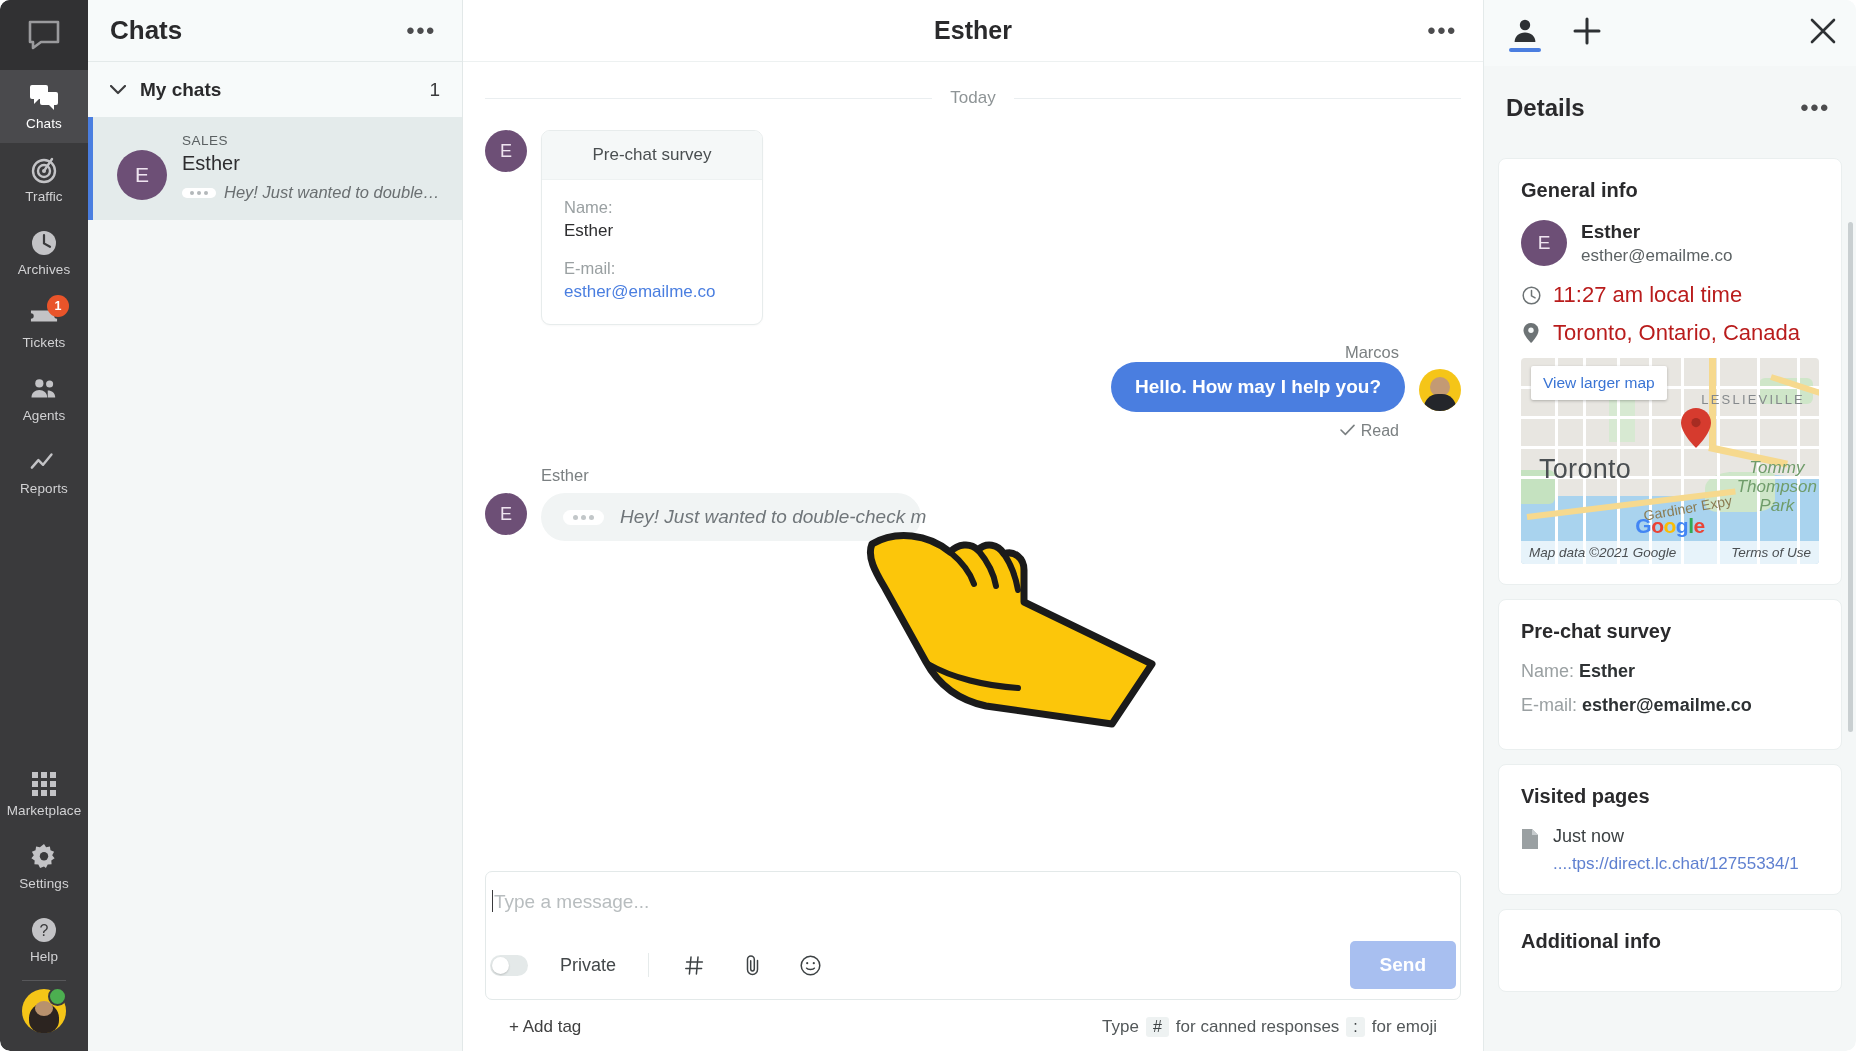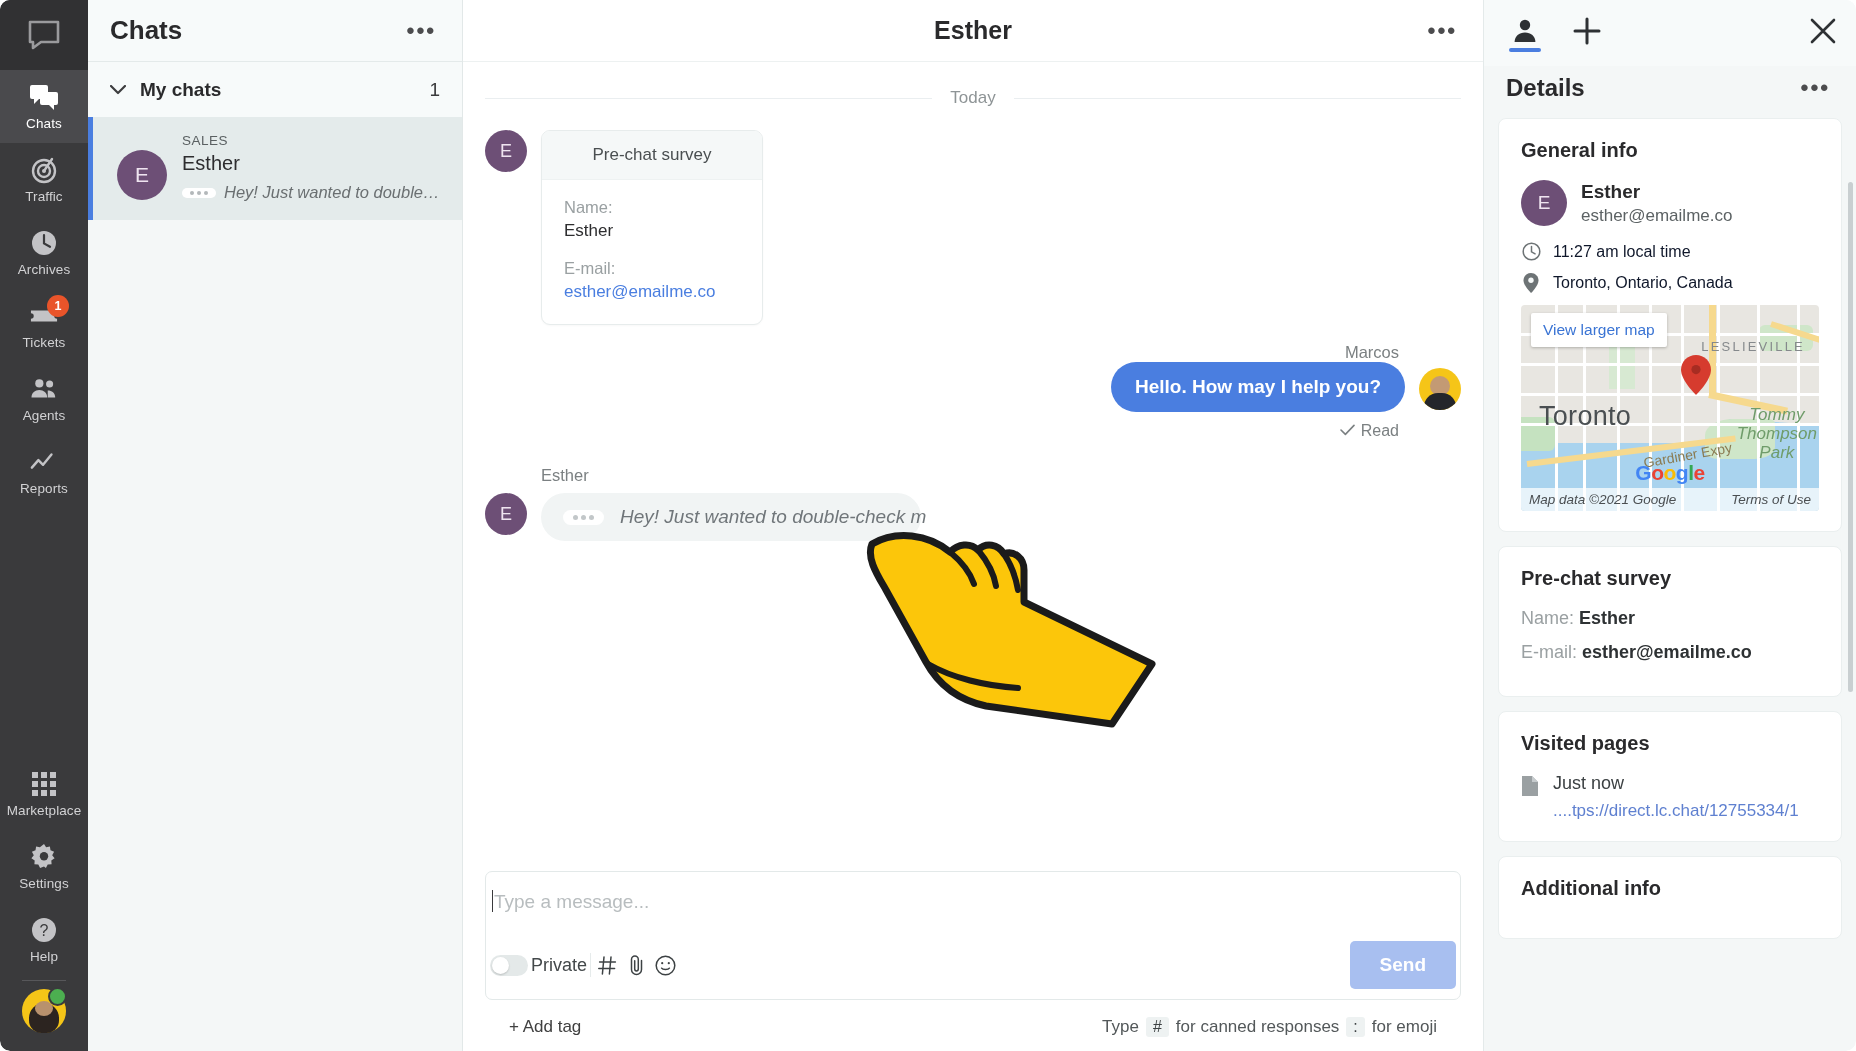--- a/index.html
+++ b/index.html
@@ -190,21 +190,21 @@
   .survey-label { font-size: 16.5px; color: #9aa0a2; margin-bottom: 4px; }
   .survey-value { font-size: 17px; color: #2d2d2f; margin-bottom: 18px; }
   .survey-value.link { color: #4a7ee0; margin-bottom: 0; }
   .survey-label.second { margin-top: 2px; }
 
   .agent-block { margin-top: 18px; }
   .agent-name {
     text-align: right; font-size: 16.5px; color: #7b8082;
     padding-right: 62px; 
   }
-  .agent-line { display: flex; align-items: flex-start; justify-content: flex-end; gap: 14px; }
+  .agent-line { display: flex; align-items: center; justify-content: flex-end; gap: 14px; }
   .bubble-out {
     background: #4a7ee0; color: #ffffff;
     border-radius: 26px; padding: 14px 24px;
     font-size: 19px; font-weight: bold; max-width: 460px;
   }
   .agent-avatar {
     width: 42px; height: 42px; flex: 0 0 42px; border-radius: 50%;
     background: #f5c518; overflow: hidden; position: relative;
     margin-top: 6px;
   }
@@ -241,21 +241,21 @@
   }
   .composer-input {
     font-size: 19px; color: #b8bdbf; padding: 4px 0 28px 2px;
     position: relative;
   }
   .caret {
     display: inline-block; width: 1px; height: 22px;
     background: #3a3a3c; vertical-align: -4px; margin-right: 1px;
   }
   .composer-tools {
-    display: flex; align-items: center; gap: 3px; justify-content: space-between;
+    display: flex; align-items: center; gap: 32px; justify-content: space-between;
   }
   .toggle {
     width: 38px; height: 21px; border-radius: 11px; background: #e4e9e9;
     position: relative; cursor: pointer; flex: 0 0 38px;
   }
   .toggle .knob {
     position: absolute; left: 2px; top: 2px;
     width: 17px; height: 17px; border-radius: 50%; background: #ffffff;
     box-shadow: 0 1px 2px rgba(0,0,0,.18);
   }
@@ -285,20 +285,21 @@
   }
 
   
   .details {
     width: 372px; flex: 0 0 372px;
     background: #f4f7f7;
     display: flex; flex-direction: column;
     position: relative;
     border-top-right-radius: 10px;
     border-bottom-right-radius: 10px;
+    gap: 20px;
   }
   .det-tabs {
     height: 66px; display: flex; align-items: center;
     padding: 0 18px; gap: 16px;
     background: #f7fafa;
   }
   .det-tab {
     width: 46px; height: 66px; position: relative; cursor: pointer;
     display: flex; align-items: center; justify-content: center;
   }
@@ -321,21 +322,21 @@
   .card-title { font-size: 20px; font-weight: bold; color: #2a2a2c; margin-bottom: 18px; }
   .gi-person { display: flex; align-items: center; gap: 14px; margin-bottom: 16px; }
   .gi-avatar {
     width: 46px; height: 46px; border-radius: 50%;
     background: #6d4f76; color: #efe4f0; font-size: 19px;
     display: flex; align-items: center; justify-content: center; flex: 0 0 46px;
   }
   .gi-name { font-size: 19px; font-weight: bold; color: #2a2a2c; }
   .gi-mail { font-size: 17px; color: #5c6264; margin-top: 3px; }
   .gi-line { display: flex; align-items: center; gap: 12px; margin-bottom: 12px; }
-  .gi-line .gi-txt { font-size: 16px; color: #0f172a; }
+  .gi-line .gi-txt { font-size: 22px; color: #b91c1c; }
   .gi-ico { width: 20px; flex: 0 0 20px; display: flex; justify-content: center; color: #6d7375; }
 
   .map {
     position: relative; height: 206px; border-radius: 4px; overflow: hidden;
     background: #e8e6e1; margin-top: 6px;
   }
   .map .water { position:absolute; left:0; right:0; bottom:0; height:68px; background:#a9d3ee;}
   .map .water2 { position:absolute; right:0; bottom:18px; width:120px; height:74px; background:#a9d3ee;
     clip-path: polygon(25% 0, 100% 8%, 100% 100%, 0 100%); }
   .map .green1 { position:absolute; left:-6px; top:112px; width:40px; height:34px; background:#c5e2c0; border-radius:6px;}

